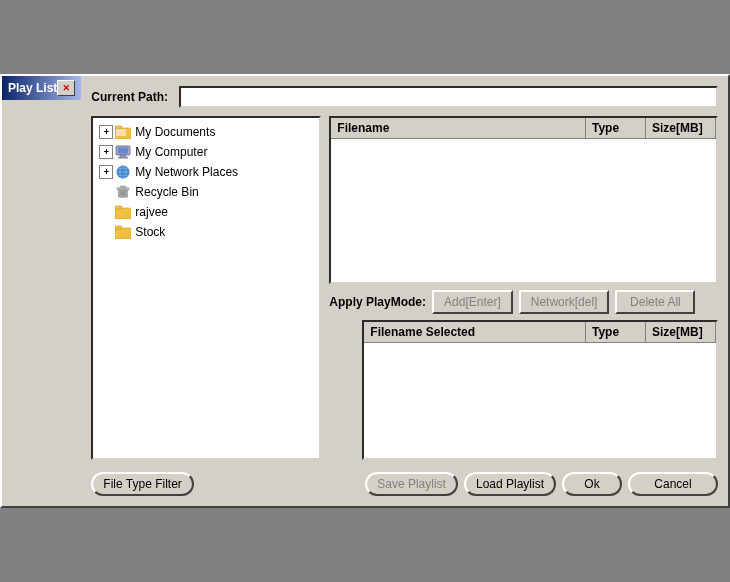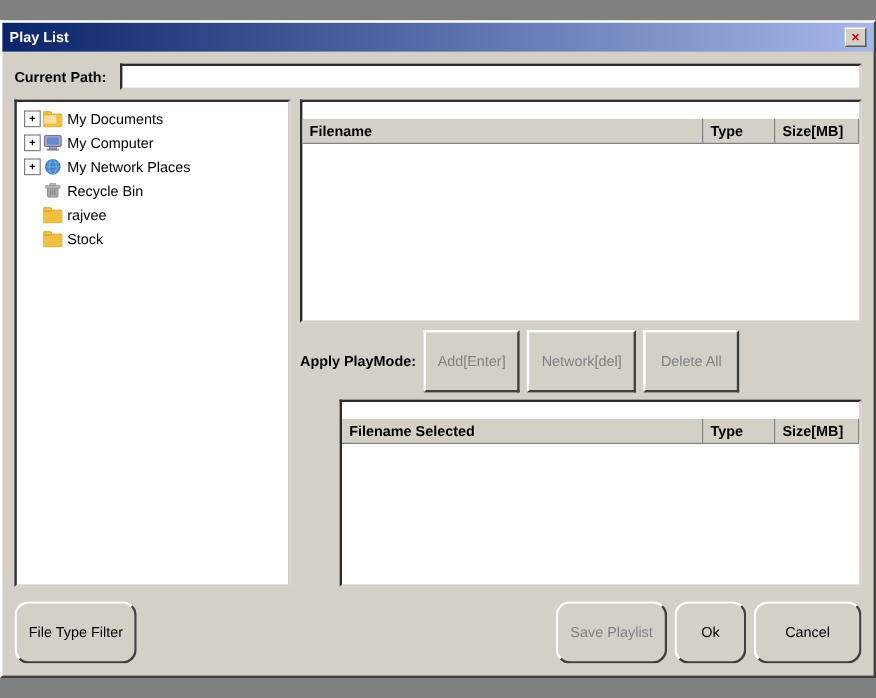--- a/index.html
+++ b/index.html
@@ -15,28 +15,28 @@
       display: flex;
       align-items: center;
       justify-content: center;
       width: 730px;
       height: 582px;
       overflow: hidden;
     }
 
     .window {
       width: 730px;
-      height: 548px;
+      height: 434px;
       background: #d4d0c8;
       border: 2px solid #ffffff;
       border-right-color: #404040;
       border-bottom-color: #404040;
       position: relative;
       display: flex;
-      flex-direction: column;
+      flex-direction: row;
     }
 
     .title-bar {
       background: linear-gradient(to right, #0a246a, #a6b8e8);
       color: white;
       padding: 4px 6px;
       display: flex;
       align-items: center;
       justify-content: space-between;
       height: 24px;
@@ -192,21 +192,21 @@
       background: #ffffff;
       overflow-y: auto;
       min-height: 0;
     }
 
     .list-header {
       display: flex;
       background: #d4d0c8;
       border-bottom: 1px solid #808080;
       position: sticky;
-      top: 14px;
+      top: 0;
     }
 
     .list-header-cell {
       padding: 3px 6px;
       border-right: 1px solid #808080;
       font-weight: bold;
       white-space: nowrap;
     }
 
     .list-header-cell.filename {
@@ -227,21 +227,21 @@
       gap: 6px;
       flex-shrink: 0;
     }
 
     .apply-playmode-label {
       font-weight: bold;
       white-space: nowrap;
     }
 
     .win-button {
-      padding: 17px 10px;
+      padding: 3px 10px;
       background: #d4d0c8;
       border: 2px solid;
       border-top-color: #ffffff;
       border-left-color: #ffffff;
       border-right-color: #404040;
       border-bottom-color: #404040;
       cursor: pointer;
       font-size: 12px;
       min-width: 80px;
       text-align: center;
@@ -415,17 +415,18 @@
             <div class="list-header-cell size">Size[MB]</div>
           </div>
         </div>
       </div>
     </div>
 
     <div class="bottom-bar">
       <button class="win-button">File Type Filter</button>
       <div class="spacer"></div>
       <button class="win-button disabled" disabled="">Save Playlist</button>
+      <button class="win-button">Load Playlist</button>
       <button class="win-button ok">Ok</button>
       <button class="win-button">Cancel</button>
     </div>
   </div>
 </div>
 
 </body></html>

